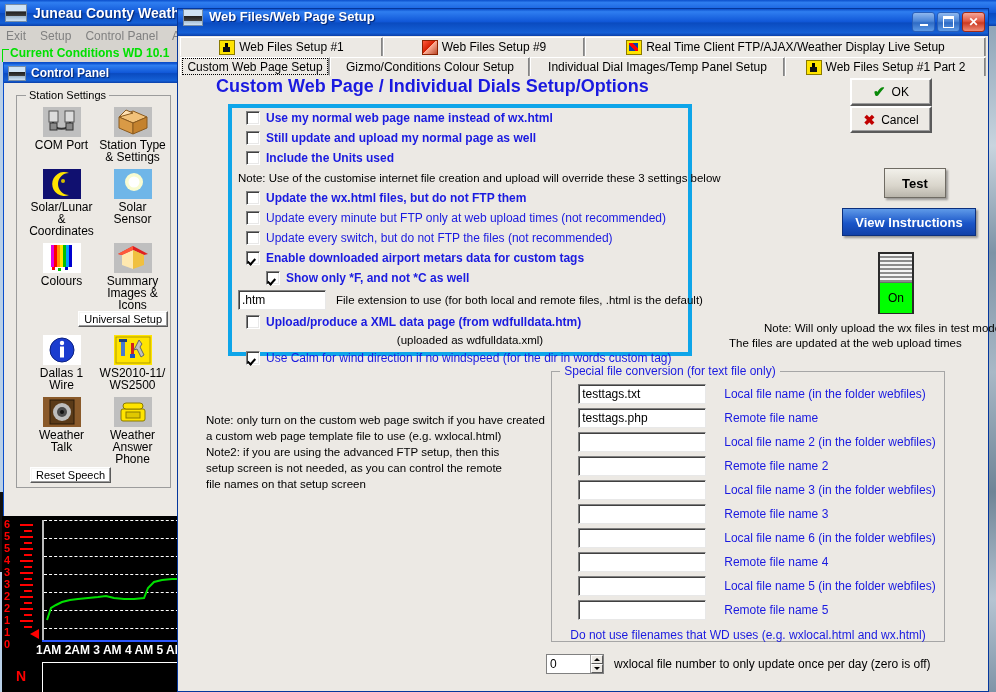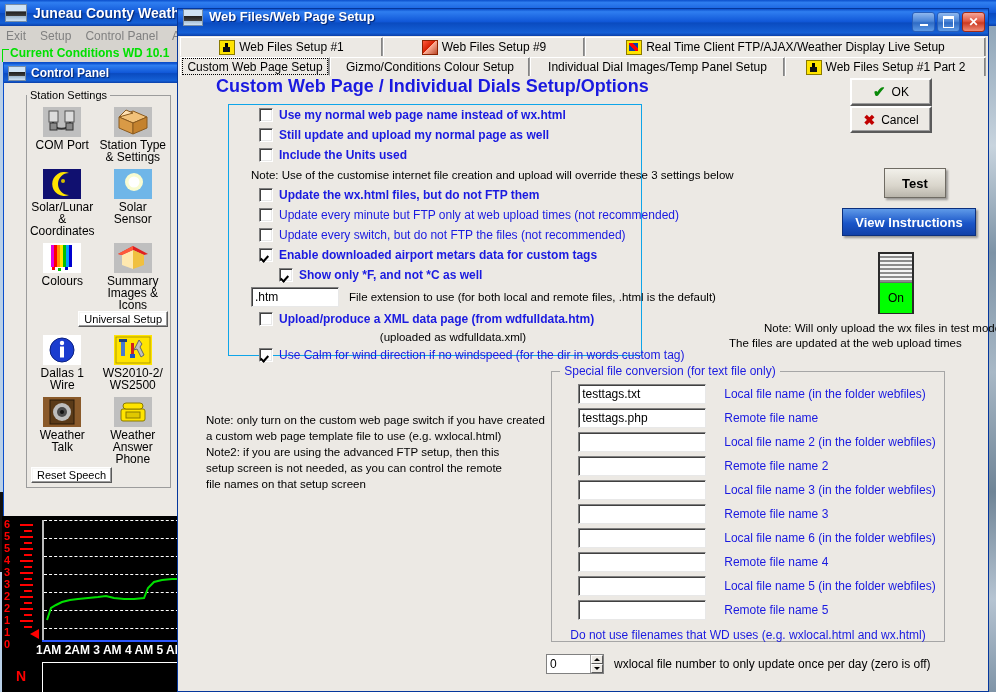--- a/index.html
+++ b/index.html
@@ -34,21 +34,21 @@
     background:#ece9e4;border:1px solid #0a4ecb;box-sizing:border-box;}
   .cp-titlebar{height:20px;
     background:linear-gradient(to bottom,#0a4ecb 0%,#2f7ef0 12%,#1158d8 48%,#0a4bc0 53%,#1560d6 88%,#0b3fa8 100%);
     display:flex;align-items:center;}
   .cp-title-icon{width:16px;height:13px;margin-left:4px;margin-right:5px;
     background:linear-gradient(to bottom,#cfe3f5 0%,#cfe3f5 40%,#202020 41%,#404040 70%,#9fb8cf 71%,#cfe3f5 100%);
     border:1px solid #7a8fa6;}
   .cp-title-text{color:#fff;font-size:12px;font-weight:bold;text-shadow:1px 1px 1px #00226b;}
   .cp-body{position:relative;padding:4px;}
   fieldset.station{
-    margin:2px 2px 0 18px;border:1px solid #9c9c9c;border-radius:0;padding:2px 2px 4px 0;
+    margin:2px 2px 0 8px;border:1px solid #9c9c9c;border-radius:0;padding:2px 2px 4px 9px;
     background:#ece9e4;
   }
   fieldset.station > legend{font-size:11px;color:#000;padding:0 3px;}
   .cp-grid{display:grid;grid-template-columns:1fr 1fr;gap:2px 0px;}
   .cp-cell{display:flex;flex-direction:column;align-items:center;justify-content:flex-start;
     padding-top:4px;cursor:pointer;}
   .cp-cell .cp-label{font-size:12px;color:#000;text-align:center;line-height:12px;margin-top:2px;white-space:pre-line;}
   .ico{width:38px;height:30px;position:relative;}
   .btn-small{font-size:11px;background:#ffffff;border:1px solid #fff;border-right-color:#5a5a5a;
     border-bottom-color:#5a5a5a;box-shadow:inset -1px -1px 0 #9c9c9c, inset 1px 1px 0 #f7f7f5;
@@ -116,22 +116,22 @@
     border:1px solid #8a2200;transform:rotate(0deg);}
   .tabicon.tools{background:#ffe400;border:1px solid #8a7a00;position:relative;}
   .tabicon.tools:after{content:"";position:absolute;left:2px;top:2px;width:9px;height:8px;
     background:linear-gradient(45deg,#0b3fa8 0 40%,#ff0000 40% 70%,#0b3fa8 70%);}
 
   .dlg-body{position:relative;}
   .dlg-heading{position:absolute;left:38px;top:0px;color:#1a1ae0;font-size:18px;font-weight:bold;
     letter-spacing:0px;white-space:nowrap;}
 
   
-  .cb-group{position:absolute;left:50px;top:28px;width:414px;height:252px;
-    background:#ece9e4;border:1px solid #0ea5e9;box-sizing:border-box;padding-left:16px;}
+  .cb-group{position:absolute;left:50px;top:28px;width:464px;height:252px;
+    background:#ece9e4;border:4px solid #0ea5e9;box-sizing:border-box;}
   .cb-row{display:flex;align-items:center;height:20px;padding-left:14px;}
   .cb-row.ind{padding-left:34px;}
   .wcb{width:12px;height:12px;background:#fff;border:1px solid #fff;
     border-top-color:#808080;border-left-color:#808080;
     box-shadow:inset 1px 1px 0 #404040, inset -1px -1px 0 #e8e8e8;
     flex:0 0 auto;margin-right:6px;position:relative;cursor:pointer;}
   .wcb.chk:after{content:"";position:absolute;left:2px;top:5px;width:3px;height:6px;
     border:solid #000;border-width:0 2px 2px 0;transform:rotate(42deg);}
   .cb-lbl{font-size:12px;color:#1a1ae0;white-space:nowrap;}
   .cb-lbl.b{font-weight:bold;}
@@ -340,21 +340,21 @@
               <svg viewBox="0 0 38 30" width="38" height="30">
                   <rect width="38" height="30" fill="#ffe400"></rect>
                   <rect x="2" y="2" width="34" height="26" fill="none" stroke="#b39c00"></rect>
                   <rect x="7" y="5" width="4" height="16" fill="#4a7ad0"></rect>
                   <rect x="5" y="4" width="8" height="3" fill="#203f80"></rect>
                   <path d="M25 5 l3 4 -2 3 4 8 -3 2 -4-8 -3 1z" fill="#c0c0c0" stroke="#666"></path>
                   <rect x="17" y="8" width="3" height="12" fill="#d02020"></rect>
                   <rect x="16" y="19" width="5" height="4" fill="#2050c0"></rect>
                 </svg>
             </div>
-            <div class="cp-label">WS2010-2/
+            <div class="cp-label">WS2010-11/
 WS2500</div>
           </div>
 
           <div class="cp-cell">
             <div class="ico">
               <svg viewBox="0 0 38 30" width="38" height="30">
                   <rect width="38" height="30" fill="#8a5a2a"></rect>
                   <rect x="7" y="3" width="24" height="24" fill="#5a3a18" stroke="#2a1a08"></rect>
                   <circle cx="19" cy="15" r="9" fill="#bdbdbd"></circle>
                   <circle cx="19" cy="15" r="5" fill="#4a4a4a"></circle>

